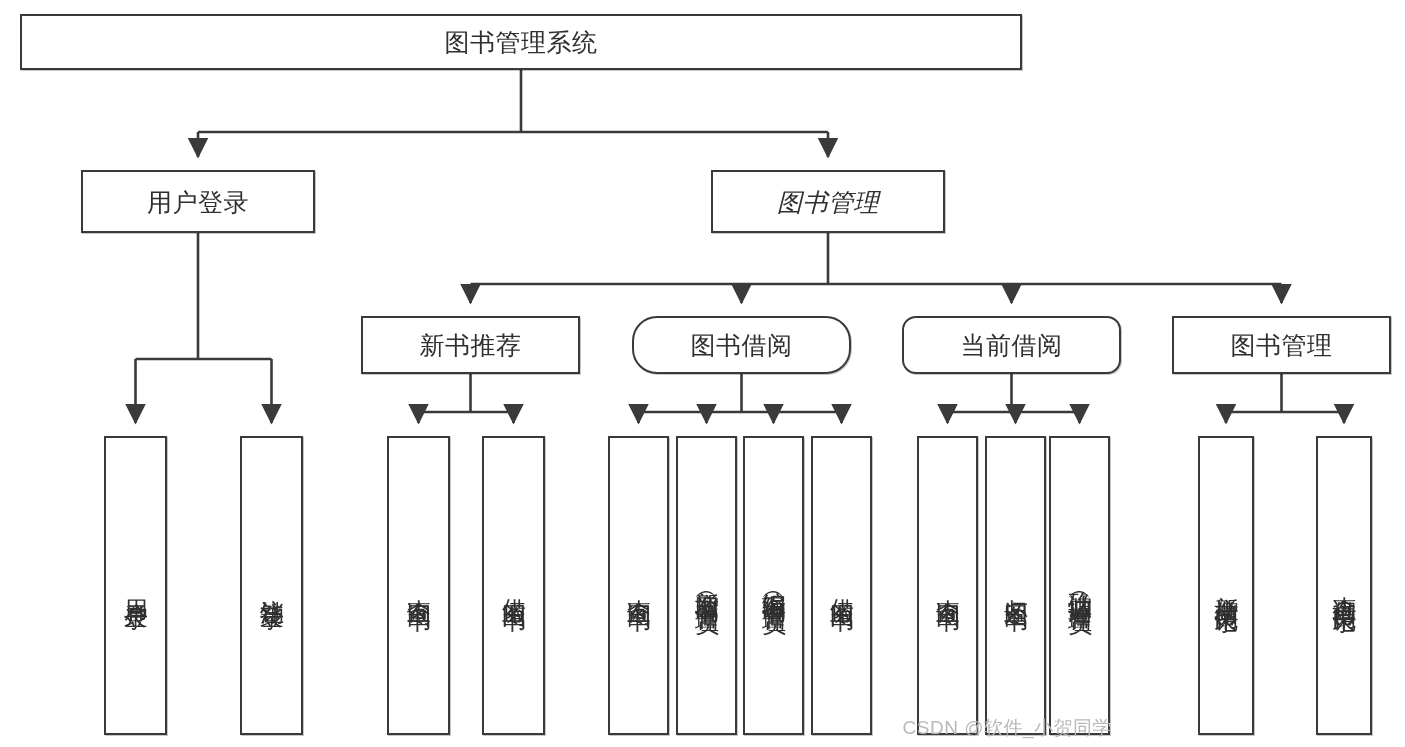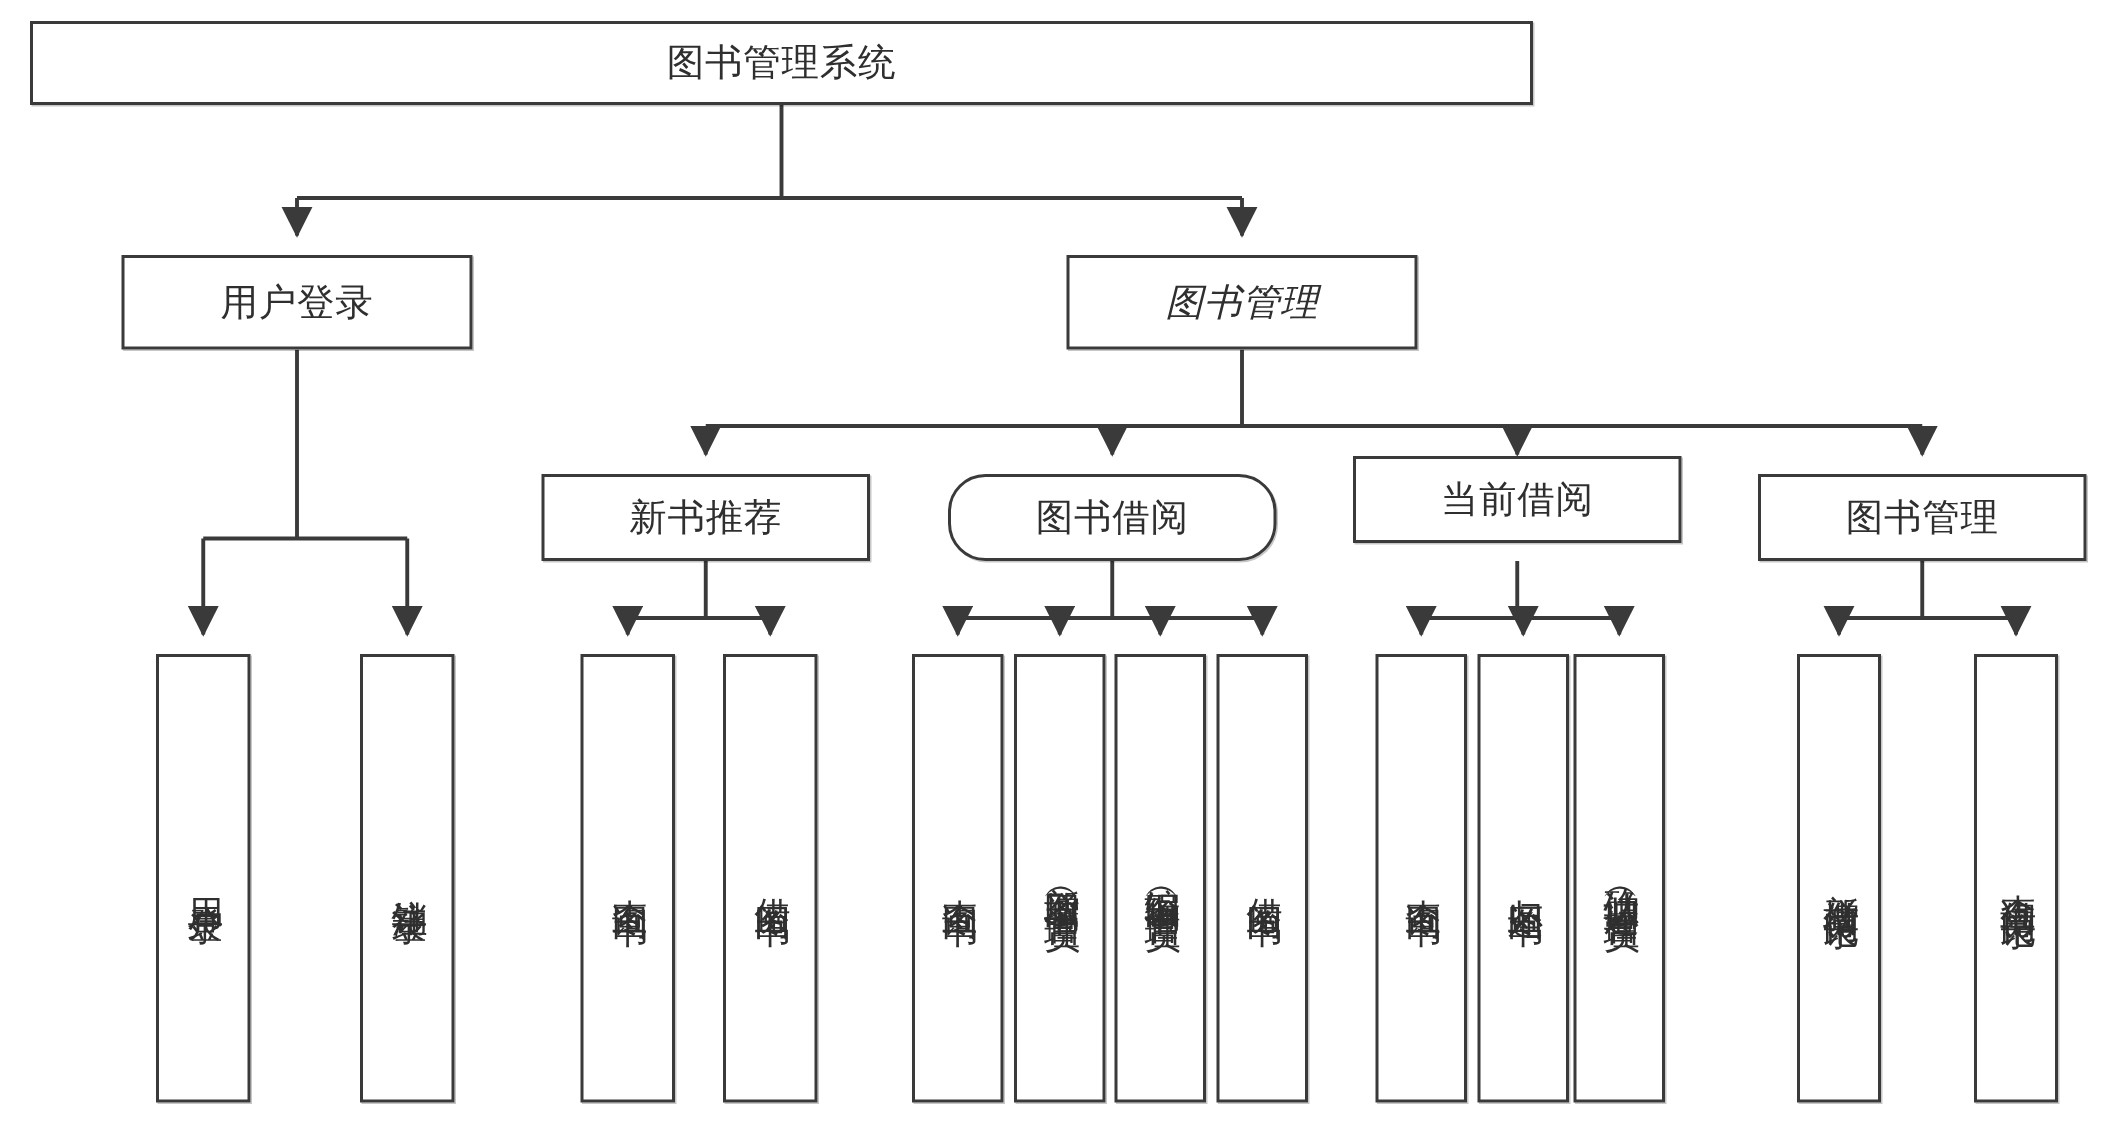--- a/index.html
+++ b/index.html
@@ -126,21 +126,21 @@
       </div>
       <div class="node horizontal" style="left: 711px; top: 170px; width: 234px; height: 63px; font-style: italic;">
         <span class="node-label">图书管理</span>
       </div>
       <div class="node horizontal" style="left: 361px; top: 316px; width: 219px; height: 58px;">
         <span class="node-label">新书推荐</span>
       </div>
       <div class="node horizontal" style="left: 632px; top: 316px; width: 219px; height: 58px; border-radius: 25px;">
         <span class="node-label">图书借阅</span>
       </div>
-      <div class="node horizontal" style="left: 902px; top: 304px; width: 219px; height: 58px;">
+      <div class="node horizontal" style="left: 902px; top: 316px; width: 219px; height: 58px; border-radius: 14px;">
         <span class="node-label">当前借阅</span>
       </div>
       <div class="node horizontal" style="left: 1172px; top: 316px; width: 219px; height: 58px;">
         <span class="node-label">图书管理</span>
       </div>
       <div class="node vertical" style="left: 104px; top: 436px; width: 63px; height: 299px;">
         <span class="node-label">用户登录</span>
       </div>
       <div class="node vertical" style="left: 240px; top: 436px; width: 63px; height: 299px;">
         <span class="node-label">注销登录</span>
@@ -173,14 +173,15 @@
         <span class="node-label">确认归还（管理员）</span>
       </div>
       <div class="node vertical" style="left: 1198px; top: 436px; width: 56px; height: 299px;">
         <span class="node-label">新增借阅记录</span>
       </div>
       <div class="node vertical" style="left: 1316px; top: 436px; width: 56px; height: 299px;">
         <span class="node-label">查询借阅记录</span>
       </div>
     </div>
 
+  <div class="watermark">CSDN @软件_小贺同学</div>
 
 </div>
 
 </body></html>

